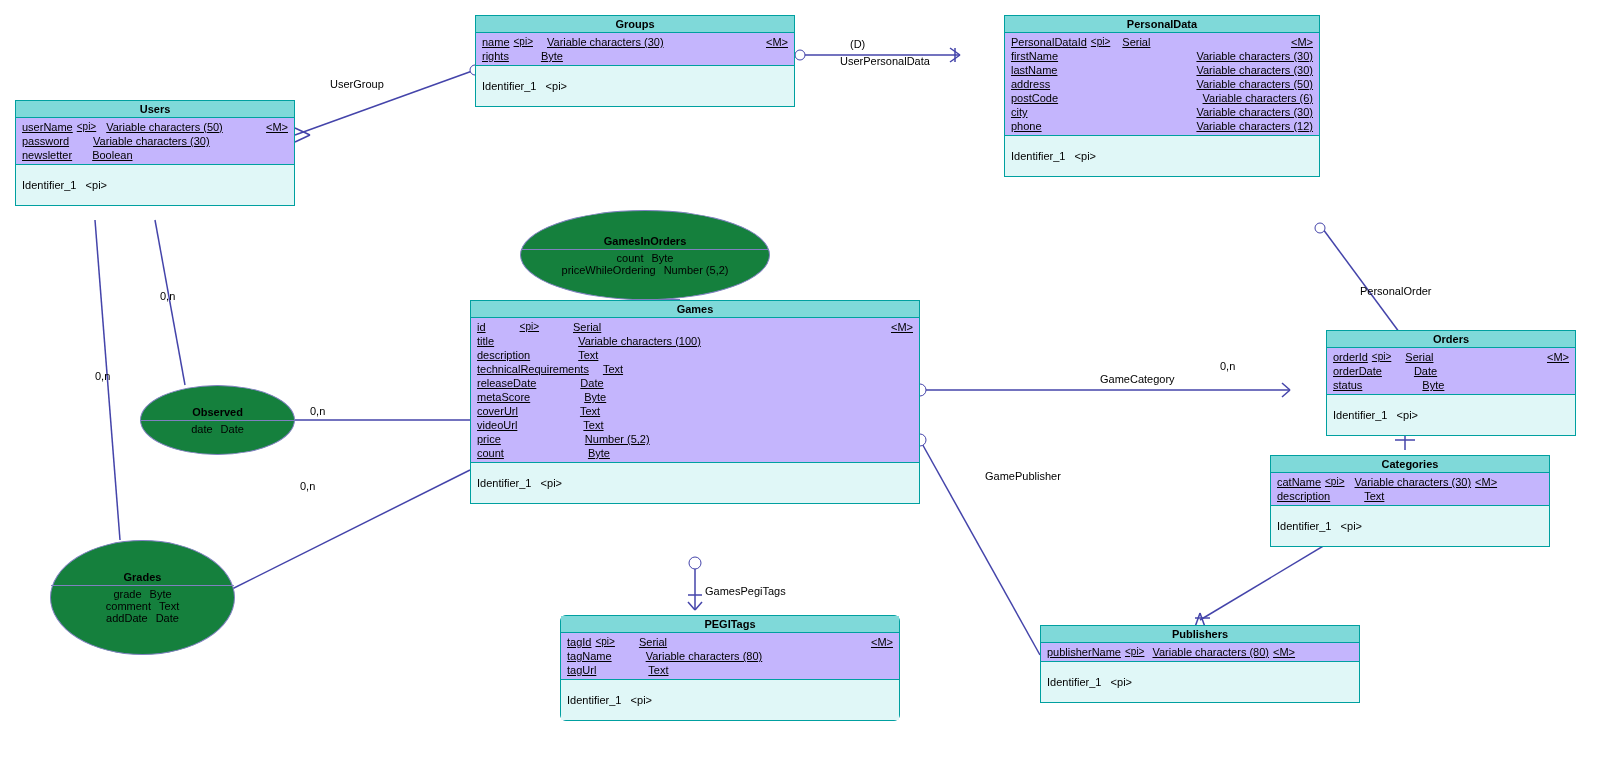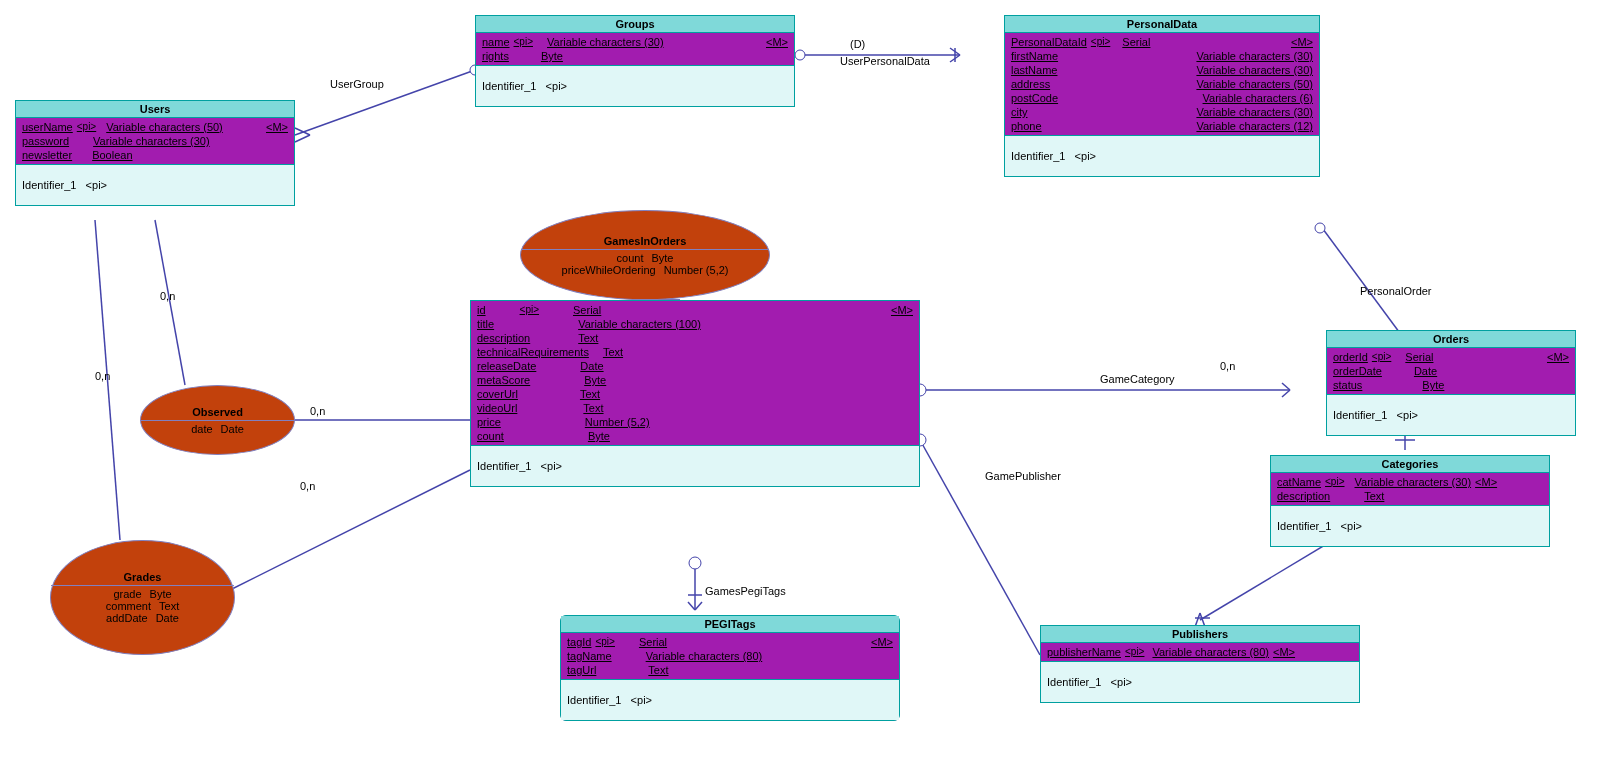--- a/index.html
+++ b/index.html
@@ -15,21 +15,21 @@
     .diagram {
       position: absolute;
       top: 0; left: 0;
       width: 1609px;
       height: 771px;
     }
     
     .entity {
       position: absolute;
       border: 1.5px solid #00a0a0;
-      background: #a21caf;
+      background: #c4b5fd;
     }
     .entity-header {
       background: #7fd9d9;
       border-bottom: 1.5px solid #00a0a0;
       text-align: center;
       padding: 2px 4px;
       font-weight: bold;
     }
     .entity-body {
       padding: 2px 6px;
@@ -47,21 +47,21 @@
     .entity-footer {
       border-top: 1.5px solid #00a0a0;
       padding: 14px 6px;
       background: #e0f7f7;
     }
     .pi { font-size: 10px; }
     
     .ellipse-entity {
       position: absolute;
       border: 1.5px solid #8080c0;
-      background: #c2410c;
+      background: #15803d;
       border-radius: 50%;
       text-align: center;
       display: flex;
       flex-direction: column;
       align-items: center;
       justify-content: center;
     }
     .ellipse-entity .ellipse-title {
       font-weight: bold;
       border-bottom: 1px solid #8080c0;
@@ -264,20 +264,21 @@
       <span>count</span>
       <span>Byte</span>
     </div>
     <div class="ellipse-row">
       <span>priceWhileOrdering</span>
       <span>Number (5,2)</span>
     </div>
   </div>
 
   <div class="entity" style="left:470px; top:300px; width:450px;">
+    <div class="entity-header">Games</div>
     <div class="entity-body">
       <div class="entity-row underline">
         <span>id</span>
         <span class="pi" style="padding-left:30px;">&lt;pi&gt;</span>
         <span style="padding-left:30px; text-decoration:underline;">Serial</span>
         <span style="flex:1;"></span>
         <span>&lt;M&gt;</span>
       </div>
       <div class="entity-row">
         <span>title</span>

